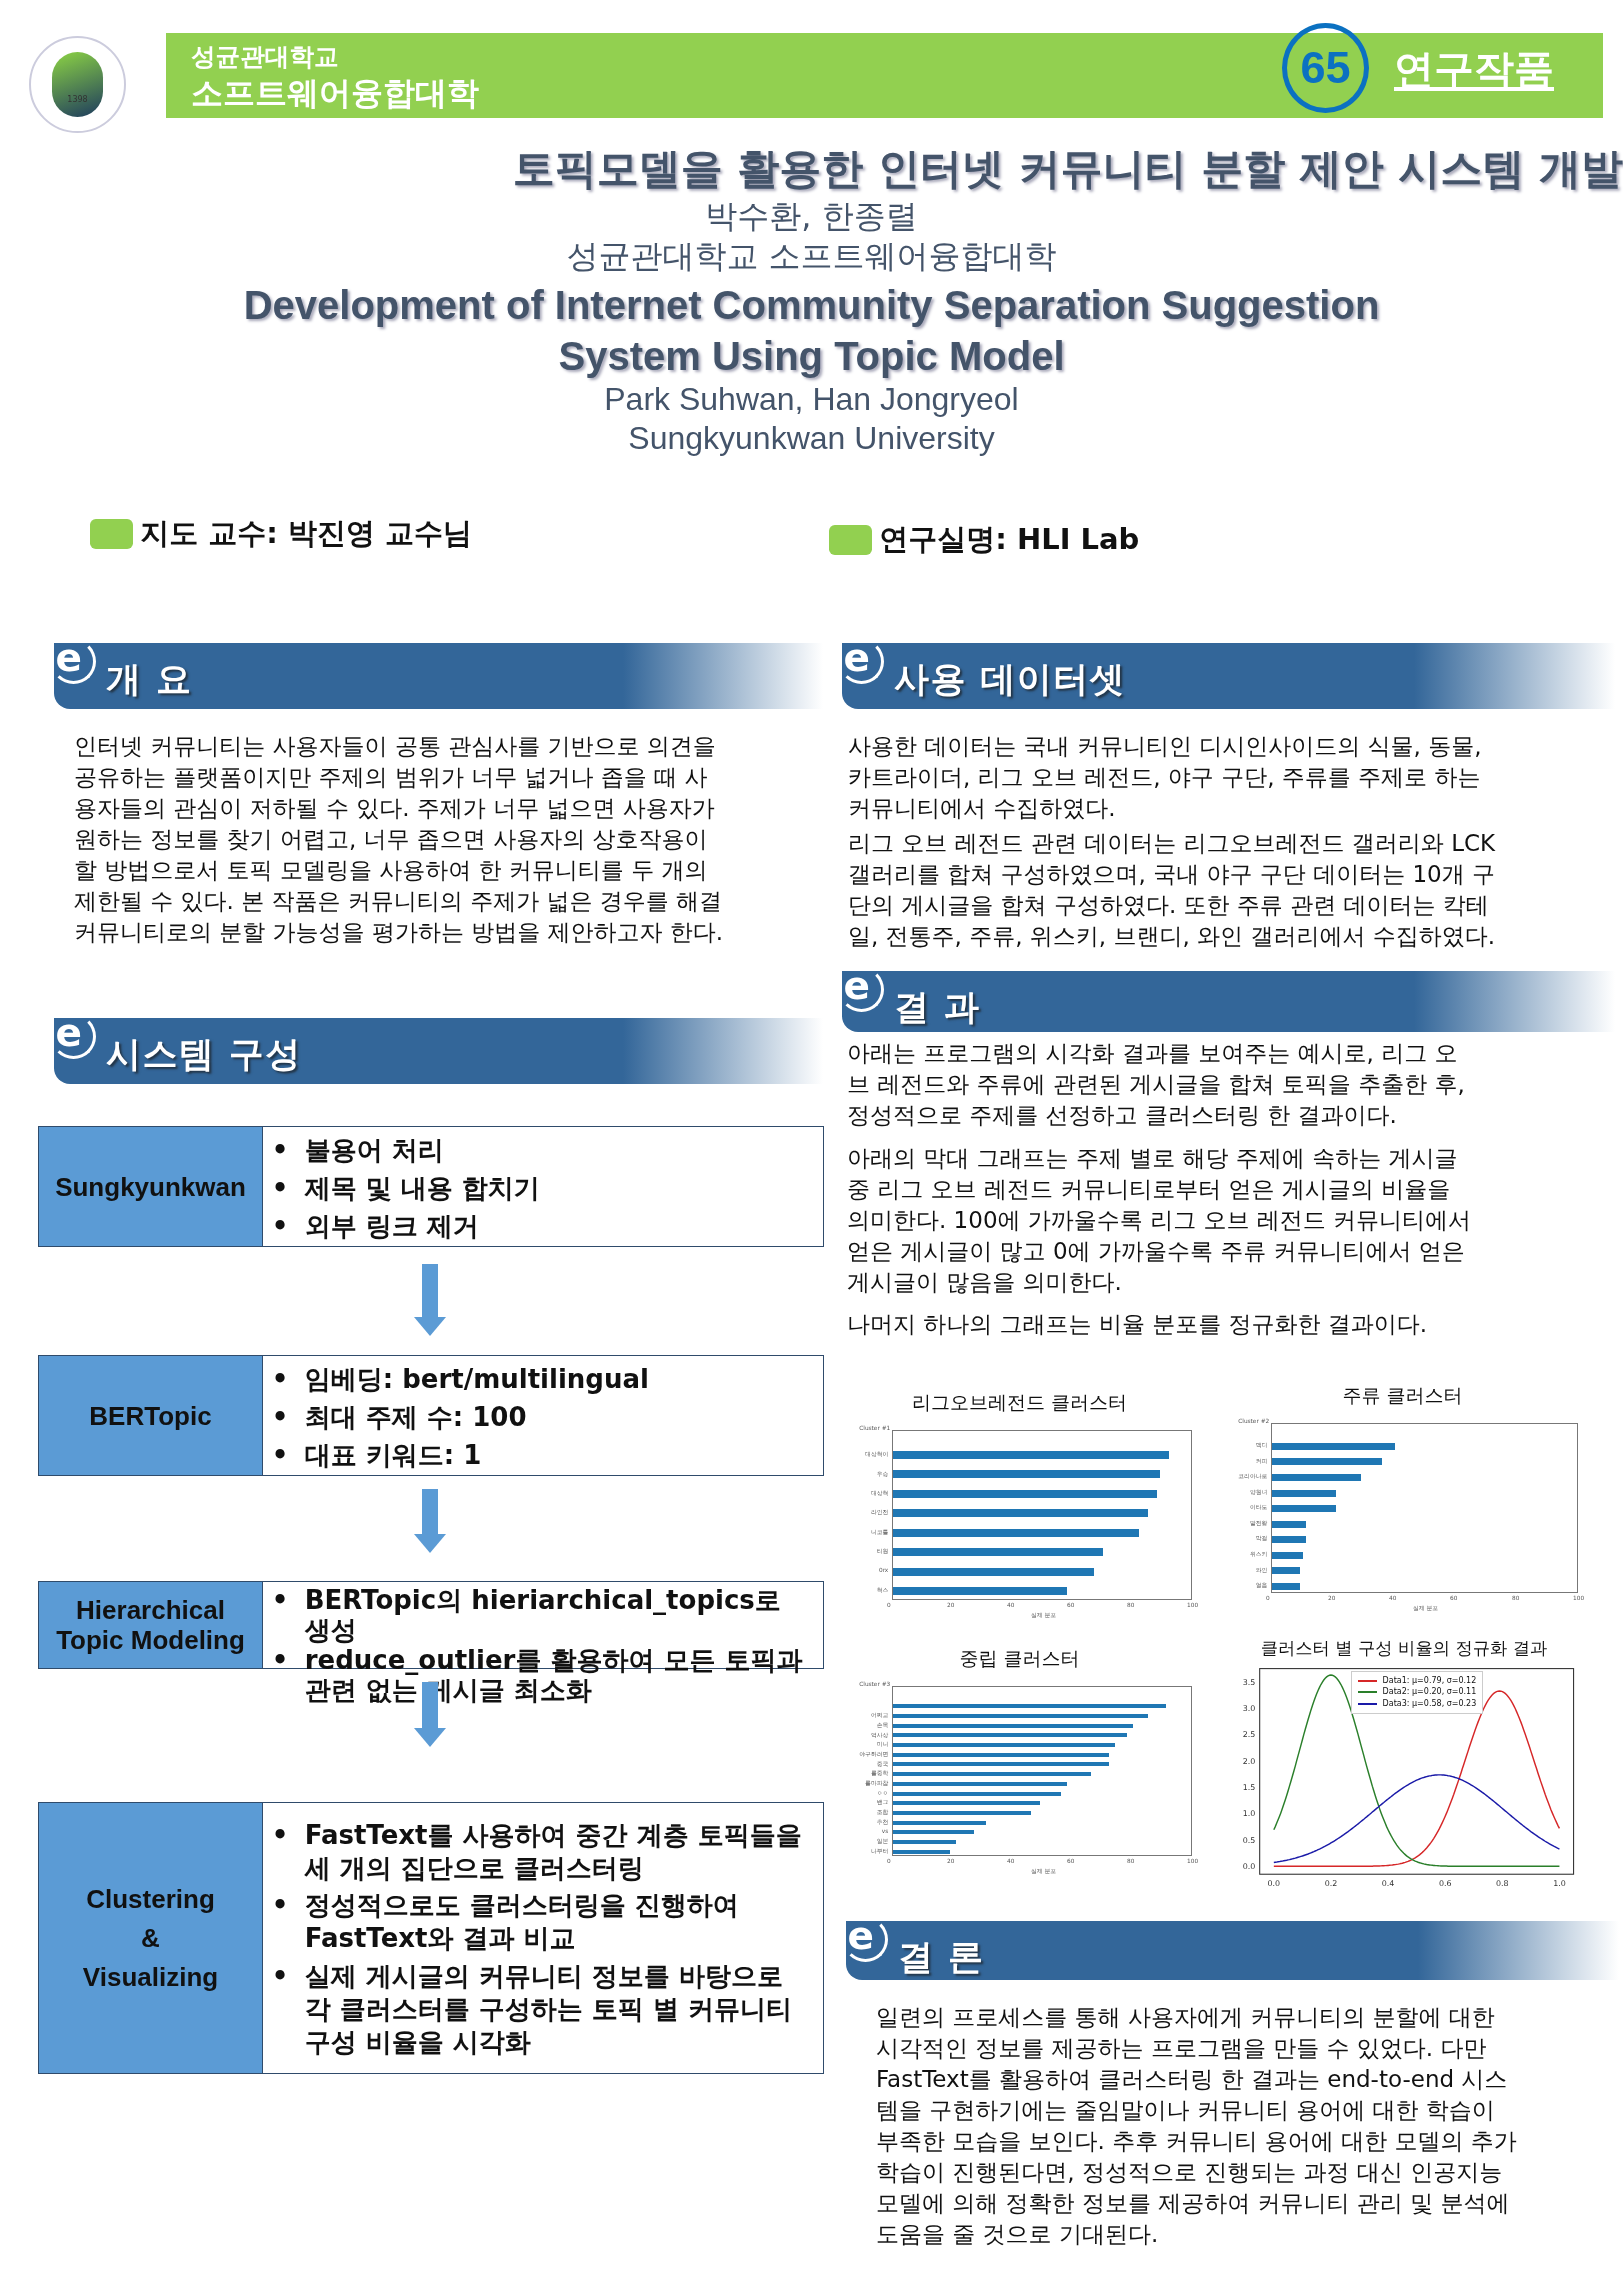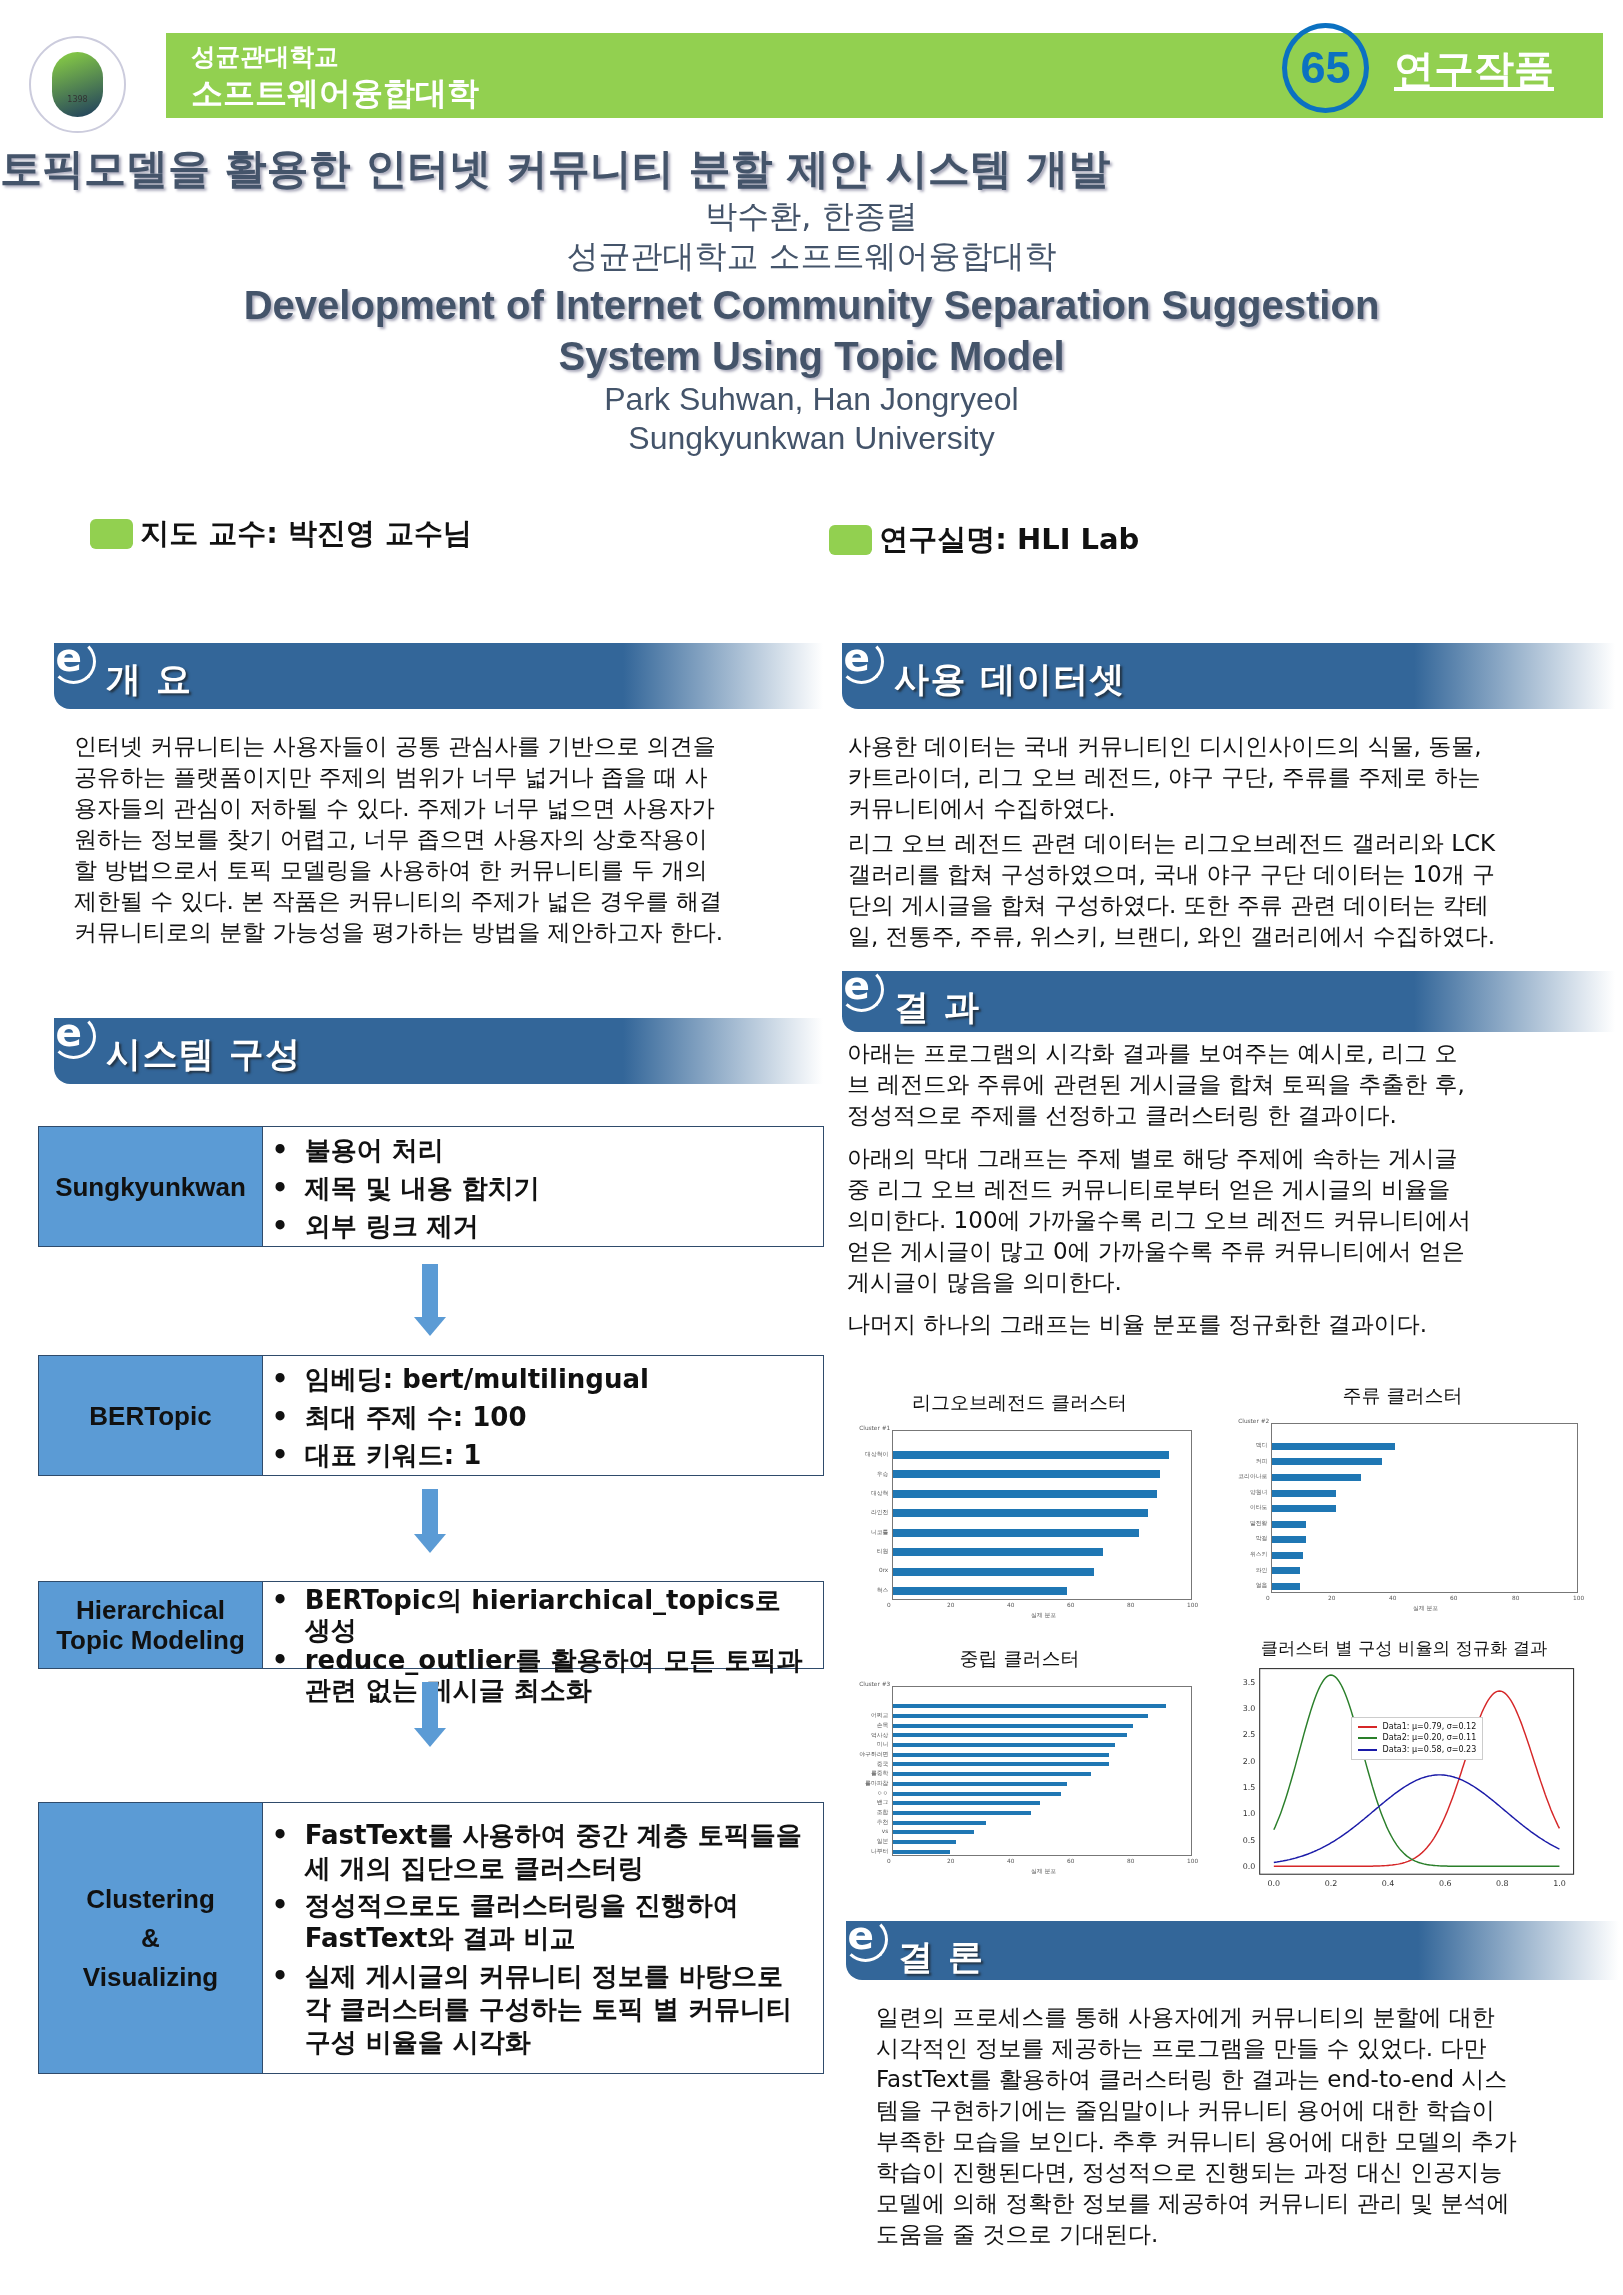--- a/index.html
+++ b/index.html
@@ -10,21 +10,21 @@
   .logo { left: 29px; top: 36px; width: 97px; height: 97px; border-radius: 50%; border: 2.2px solid #ccd; display: flex; align-items: center; justify-content: center; }
   .logo-inner { width: 51px; height: 65px; border-radius: 29px 29px 29px 29px; background: linear-gradient(160deg, #8dd444, #1d3b5e); }
   .logo-year { position: absolute; font-size: 8px; color: #333; bottom: 27.4px; }
   .banner { left: 166px; top: 32.5px; width: 1437px; height: 85px; background: #92d050; }
   .banner-l1 { left: 191px; top: 40px; font-size: 24.6px; font-weight: bold; color: #fff; }
   .banner-l2 { left: 191px; top: 72px; font-size: 32px; font-weight: bold; color: #fff; }
   .badge { left: 1282px; top: 23px; width: 87px; height: 90px; border: 5.8px solid #0b71c1; border-radius: 50%; display:flex; align-items:center; justify-content:center; font-size: 45px; font-weight: bold; color: #0b71c1; font-family: "Liberation Sans", sans-serif; }
   .badge-text { left: 1394px; top: 42px; font-size: 40px; font-weight: bold; color: #fff; text-decoration: underline; text-underline-offset: 4.3px; }
 
   
-  .title-ko { left: 0; width: 1623px; top: 141px; text-align: left; font-size: 42px; font-weight: bold; color: #44546a; text-shadow: 2.2px 2.2px 2.9px #aab; }
+  .title-ko { left: 0; width: 1623px; top: 141px; text-align: right; font-size: 42px; font-weight: bold; color: #44546a; text-shadow: 2.2px 2.2px 2.9px #aab; }
   .center-line { left: 0; width: 1623px; text-align: center; color: #44546a; }
   .authors-ko { top: 195px; font-size: 32px; }
   .aff-ko { top: 235px; font-size: 32px; }
   .title-en { top: 280px; font-size: 40px; font-weight: bold; line-height: 51px; text-shadow: 2.2px 2.2px 2.9px #aab; font-family: "Liberation Sans", sans-serif; }
   .authors-en { top: 381px; font-size: 32px; font-family: "Liberation Sans", sans-serif; }
   .aff-en { top: 420px; font-size: 32px; font-family: "Liberation Sans", sans-serif; }
 
   
   .tag { display: flex; align-items: center; gap: 7.2px; font-size: 29px; font-weight: bold; }
   .tag-sq { width: 43px; height: 30px; background: #92d050; border-radius: 5.8px; }
@@ -317,21 +317,21 @@
       <text x="49" y="140.34615384615384" text-anchor="end" font-size="11" fill="#333">2.5</text>
       <text x="49" y="103.80769230769229" text-anchor="end" font-size="11" fill="#333">3.0</text>
       <text x="49" y="67.26923076923077" text-anchor="end" font-size="11" fill="#333">3.5</text>
       <text x="74.575" y="346" text-anchor="middle" font-size="11" fill="#333">0.0</text>
       <text x="153.745" y="346" text-anchor="middle" font-size="11" fill="#333">0.2</text>
       <text x="232.91500000000002" y="346" text-anchor="middle" font-size="11" fill="#333">0.4</text>
       <text x="312.08500000000004" y="346" text-anchor="middle" font-size="11" fill="#333">0.6</text>
       <text x="391.25500000000005" y="346" text-anchor="middle" font-size="11" fill="#333">0.8</text>
       <text x="470.425" y="346" text-anchor="middle" font-size="11" fill="#333">1.0</text>
     </svg>
-    <div class="legend" style="left: 131px; top: 35px; margin-top: 46px;">
+    <div class="legend" style="left: 131px; top: 35px;">
       <div>
         <span class="sw" style="background: rgb(214, 39, 40);"></span>
         <span>Data1: μ=0.79, σ=0.12</span>
       </div>
       <div>
         <span class="sw" style="background: rgb(42, 127, 42);"></span>
         <span>Data2: μ=0.20, σ=0.11</span>
       </div>
       <div>
         <span class="sw" style="background: rgb(26, 26, 168);"></span>

